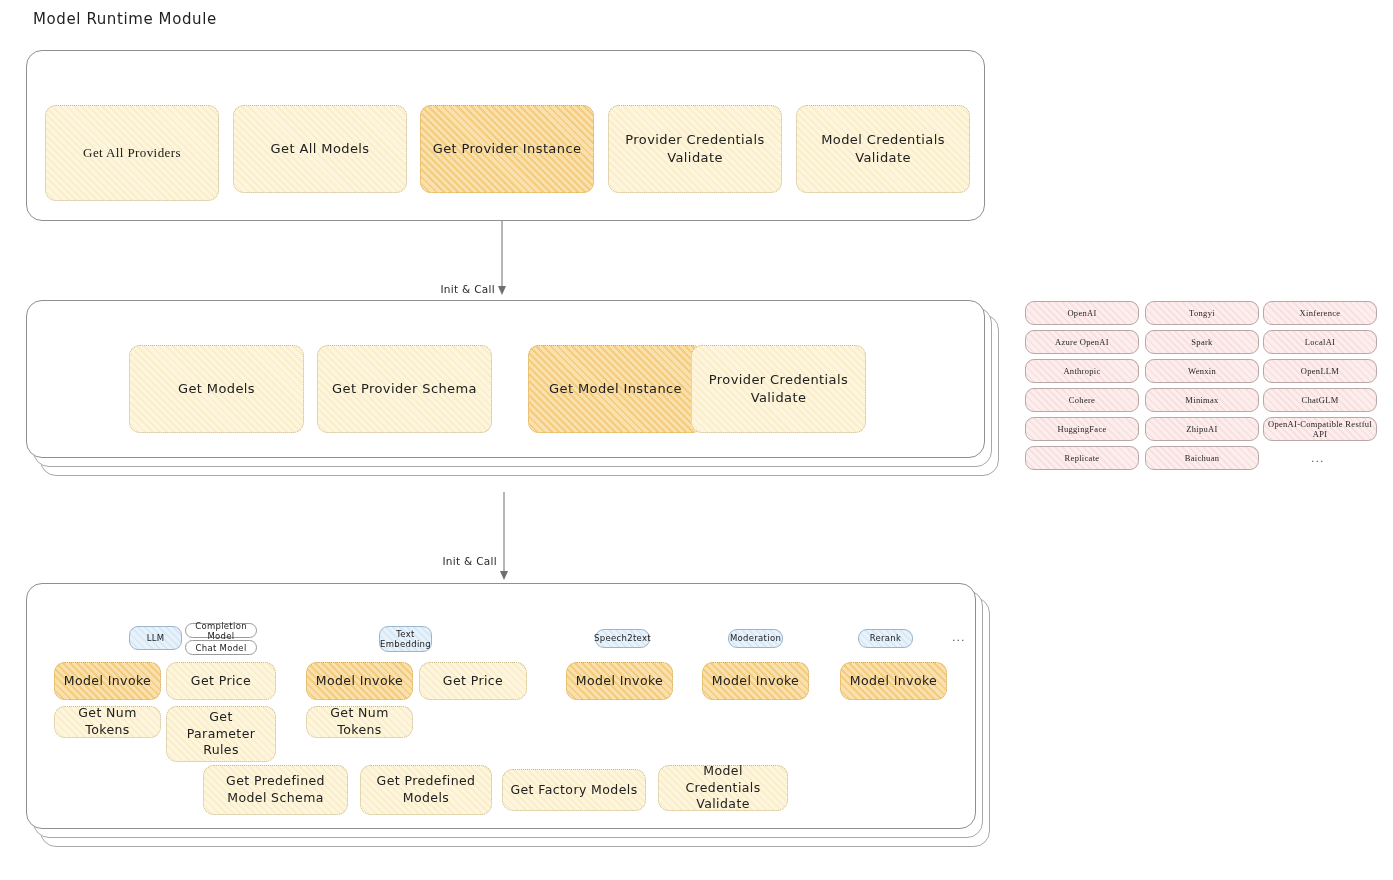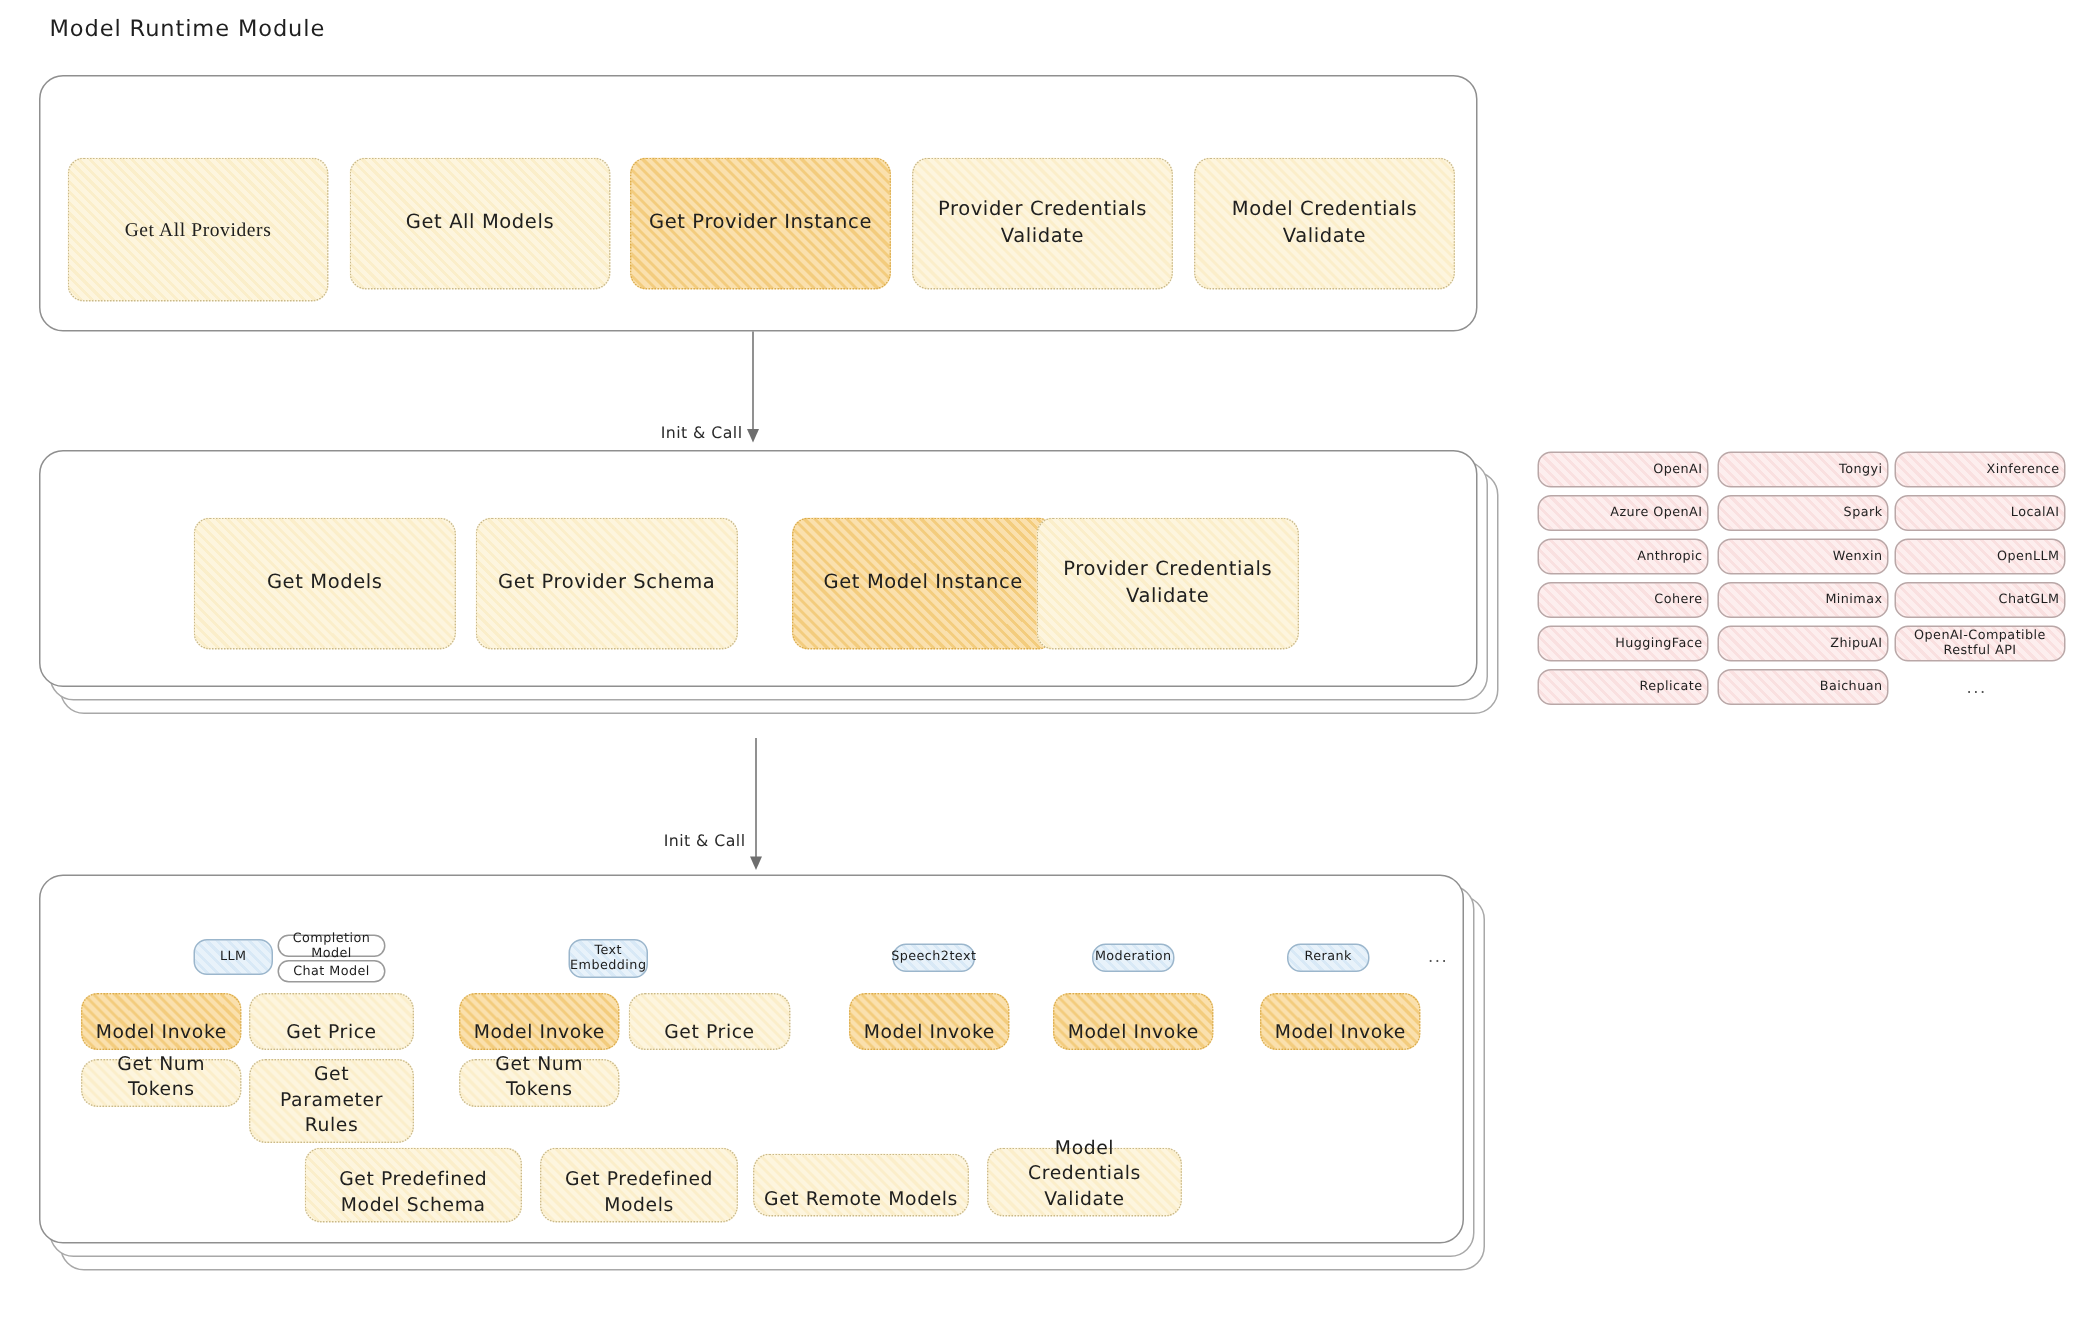--- a/index.html
+++ b/index.html
@@ -69,21 +69,21 @@
     line-height: 1.35;
     padding: 2px 6px;
     z-index: 5;
   }
   .fbox.hot {
     border-color: #d9ab4c;
     background:
       repeating-linear-gradient(45deg, rgba(232,172,48,.38) 0 2px, rgba(255,255,255,0) 2px 5px),
       #fae0ad;
   }
-  .fbox.sm { font-size: 12.5px; align-items: flex-end; }
+  .fbox.sm { font-size: 12.5px; }
 
   
   .arrow-wrap { position: absolute; z-index: 4; }
   .arrow-line {
     position: absolute;
     left: 50%;
     top: 0;
     width: 1px;
     background: #6e6e6e;
     transform: translateX(-50%);
@@ -112,27 +112,28 @@
   
   .pchip {
     position: absolute;
     border: 1.2px solid #b9a7a7;
     border-radius: 9px;
     background:
       repeating-linear-gradient(45deg, rgba(226,130,130,.13) 0 2px, rgba(255,255,255,0) 2px 5px),
       #fdeeee;
     display: flex;
     align-items: center;
-    justify-content: flex-end;
+    justify-content: center;
     font-size: 8.5px;
     color: #1f1f1f;
     letter-spacing: .3px;
     text-align: center;
     padding: 0 3px;
     z-index: 5;
+    font-family: Liberation Serif, serif;
   }
   .ellipsis-mark {
     position: absolute;
     font-size: 11px;
     color: #555;
     letter-spacing: 1px;
     z-index: 5;
   }
 
   
@@ -345,19 +346,19 @@
 
   <div class="ellipsis-mark" style="left:952px; top:631px;">...</div>
 
   <div class="fbox sm" style="left:203px; top:765px; width:145px; height:50px;">
     <span>Get Predefined Model Schema</span>
   </div>
   <div class="fbox sm" style="left:360px; top:765px; width:132px; height:50px;">
     <span>Get Predefined Models</span>
   </div>
   <div class="fbox sm" style="left:502px; top:769px; width:144px; height:42px;">
-    <span>Get Remote Models</span>
+    <span>Get Factory Models</span>
   </div>
   <div class="fbox sm" style="left:658px; top:765px; width:130px; height:46px;">
     <span>Model Credentials Validate</span>
   </div>
 
 </div>
 
 </body></html>

